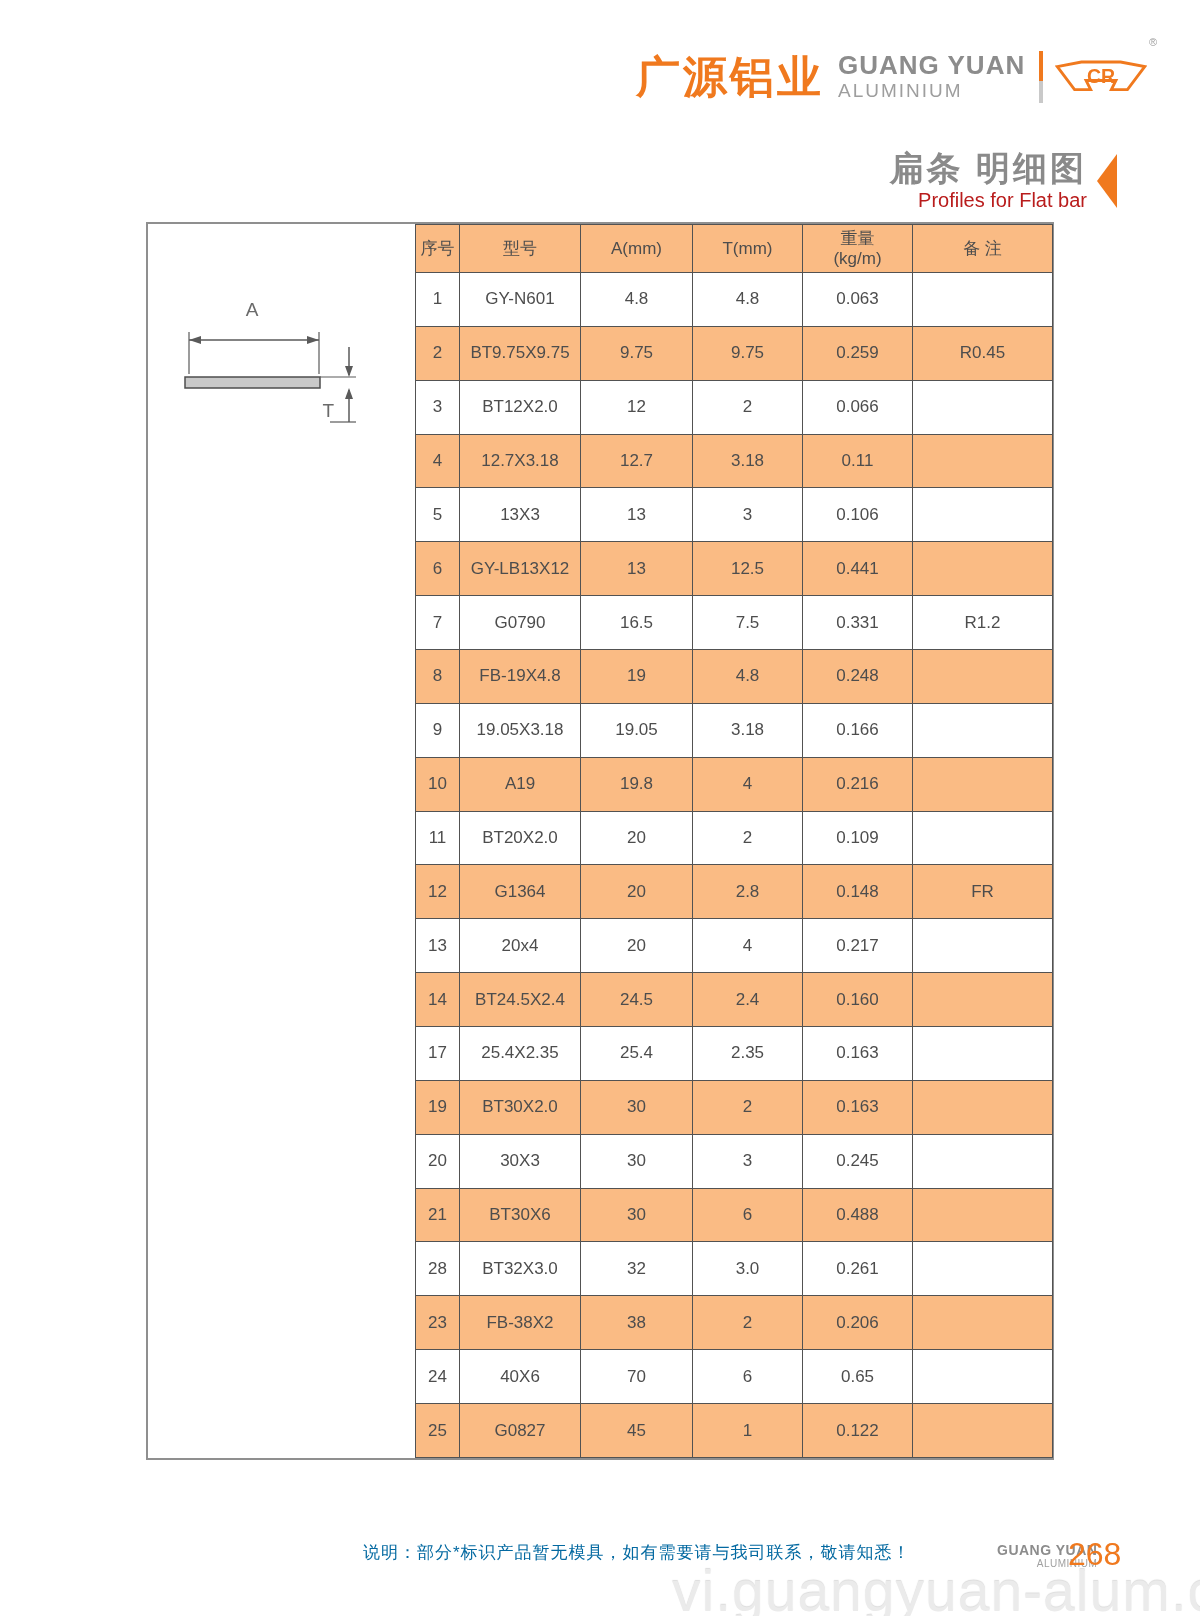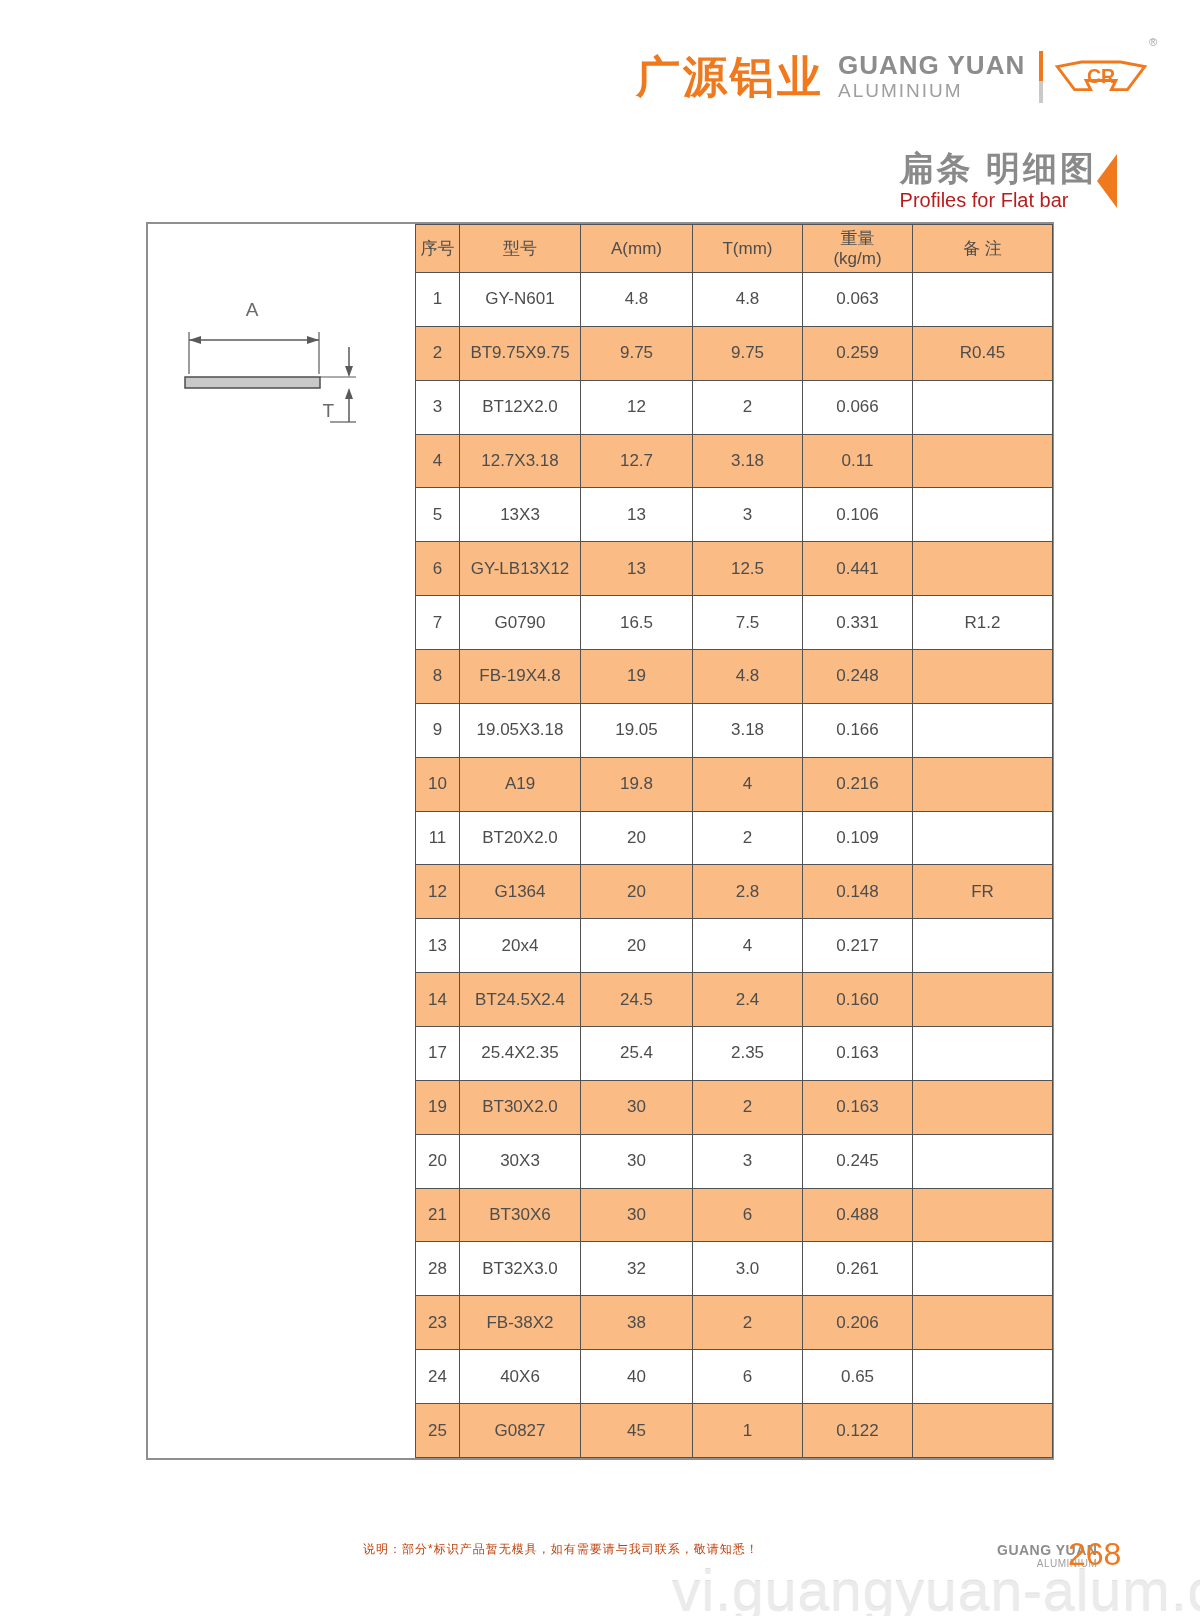--- a/index.html
+++ b/index.html
@@ -16,21 +16,21 @@
   .logo-en-primary { font-size:26px; font-weight:bold; color:#8c8c8c; letter-spacing:1px; line-height:1.0; }
   .logo-en-secondary { font-size:19px; color:#9e9e9e; letter-spacing:2px; line-height:1.1; margin-top:3px; }
   .logo-sep { width:4px; height:52px; margin-left:14px;
     background:linear-gradient(to bottom,#F0791E 0 58%,#c9c9c9 58% 100%); }
   .cr-logo { margin-left:12px; position:relative; width:92px; height:54px; }
   .cr-logo svg { width:100%; height:100%; }
   .reg-mark { position:absolute; top:-14px; right:-10px; font-size:11px; color:#9e9e9e; }
 
   
   .title-block { position:absolute; top:150px; right:83px; display:flex; align-items:center; }
-  .title-text { }
+  .title-text { text-align:right; margin-right:10px; }
   .title-cn { font-size:34px; font-weight:600; color:#8a8a8a; letter-spacing:3px; line-height:1.1; }
   .title-en { font-size:20px; color:#b91c1c; margin-top:2px; }
   .title-arrow { width:0; height:0; border-top:27px solid transparent;
     border-bottom:27px solid transparent; border-right:20px solid #F0791E; }
 
   
   .outer-box { position:absolute; left:146px; top:222px; width:908px; height:1238px;
     border:2px solid #8f8f8f; display:flex; }
   .diagram-area { width:267px; position:relative; flex:none; }
   .diagram-area svg { position:absolute; top:0; left:0; }
@@ -38,21 +38,21 @@
   table.profiles { flex:none; width:637px; height:100%; border-collapse:collapse; table-layout:fixed; }
   table.profiles th, table.profiles td {
     border:1px solid #525252; text-align:center; vertical-align:middle;
     font-size:17px; color:#4d4d4d; overflow:hidden;
   }
   table.profiles thead th { height:48px; background:#FABB84; font-weight:normal;
     white-space:pre-line; line-height:1.15; }
   table.profiles tbody tr:nth-child(even) td { background:#FABB84; }
 
   
-  .footer-note { position:absolute; left:363px; top:1541px; font-size:12px; color:#c2410c; letter-spacing:1px; }
+  .footer-note { position:absolute; left:363px; top:1541px; font-size:17px; color:#0369a1; letter-spacing:1px; }
   .footer-brand { position:absolute; left:997px; top:1543px; text-align:right; line-height:1; }
   .footer-brand-primary { font-size:14px; font-weight:bold; color:#8c8c8c; letter-spacing:0.5px; }
   .footer-brand-secondary { font-size:10px; color:#a0a0a0; letter-spacing:0.5px; margin-top:2px; }
   .page-number { position:absolute; left:1068px; top:1536px; font-size:32px; font-weight:normal; color:#F0791E; }
   .watermark { position:absolute; left:672px; top:1558px; font-size:57px; color:#ebebeb;
     white-space:nowrap; letter-spacing:1px;
     text-shadow:0 2px 1px #ffffff, 0 -1px 1px #dcdcdc; }
 </style>
 </head>
 <body>
@@ -282,21 +282,21 @@
           <td>23</td>
           <td>FB-38X2</td>
           <td>38</td>
           <td>2</td>
           <td>0.206</td>
           <td></td>
         </tr>
         <tr>
           <td>24</td>
           <td>40X6</td>
-          <td>40</td>
+          <td>70</td>
           <td>6</td>
           <td>0.65</td>
           <td></td>
         </tr>
         <tr>
           <td>25</td>
           <td>G0827</td>
           <td>45</td>
           <td>1</td>
           <td>0.122</td>

